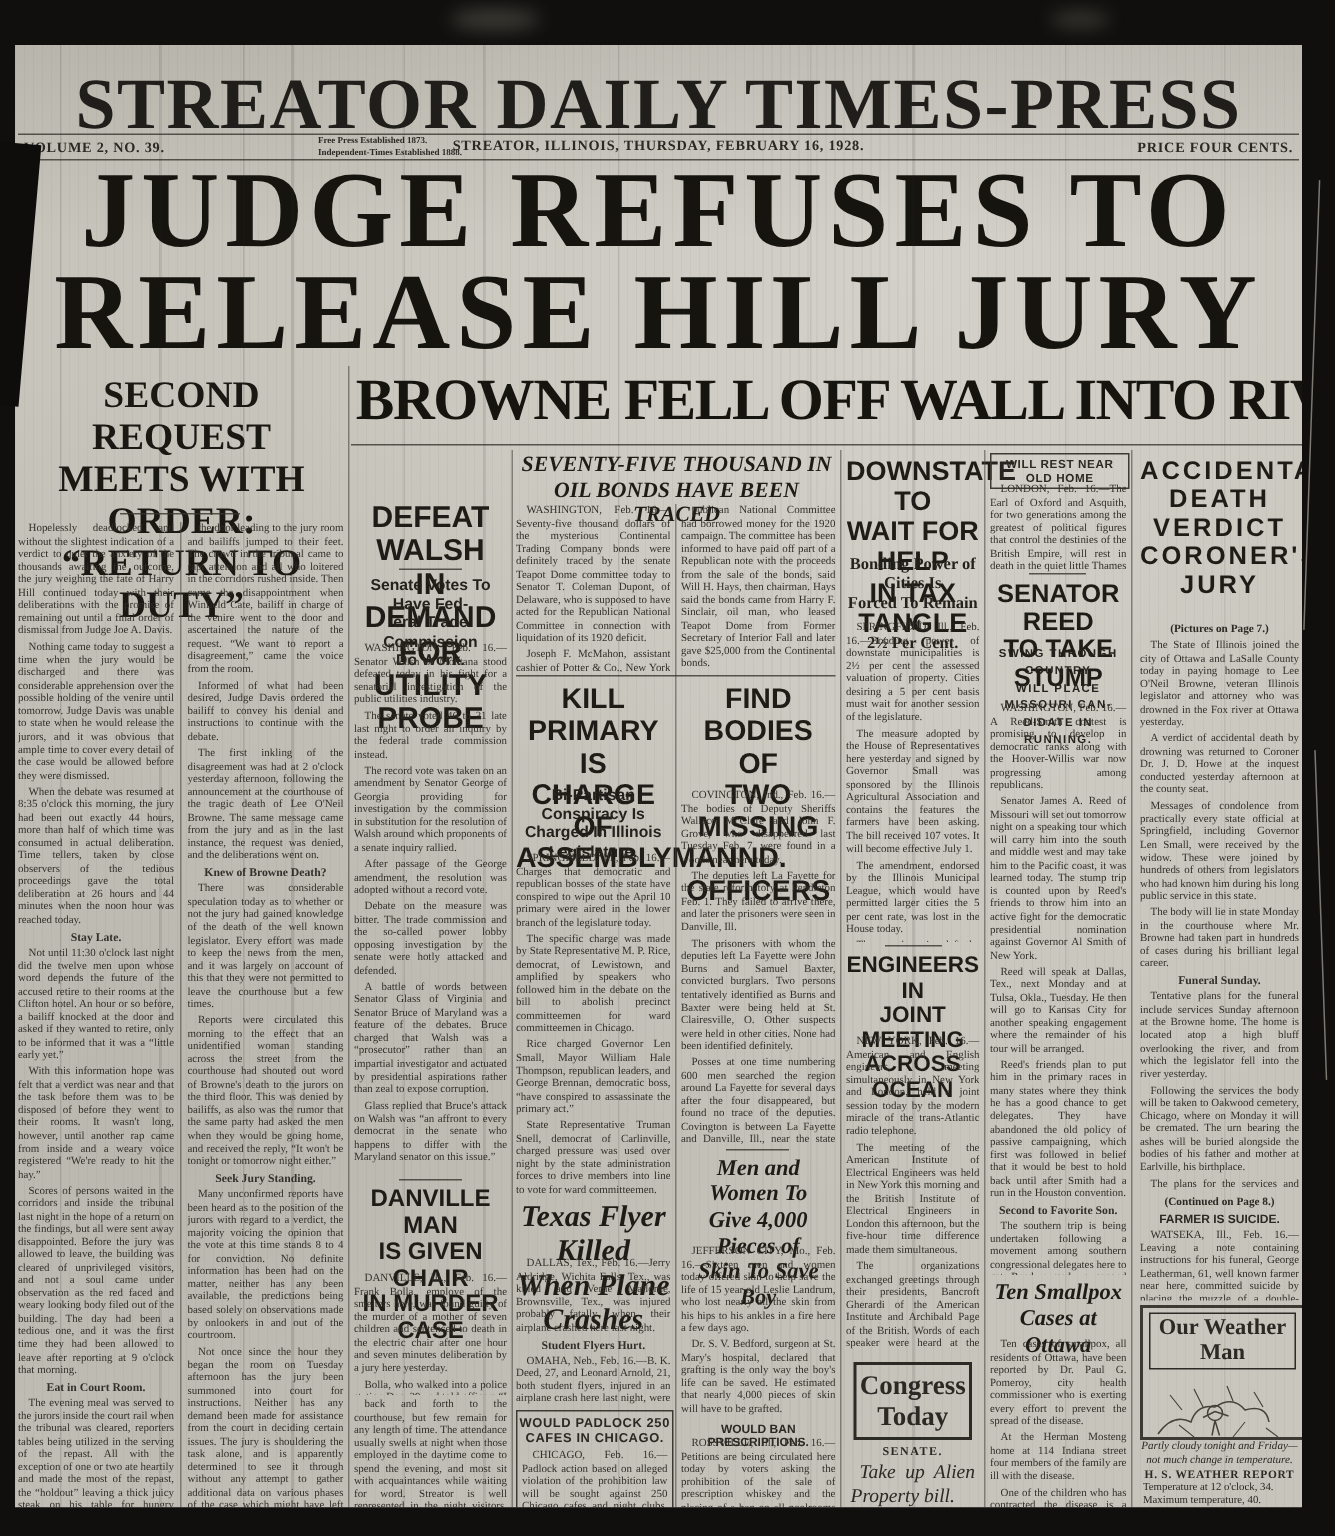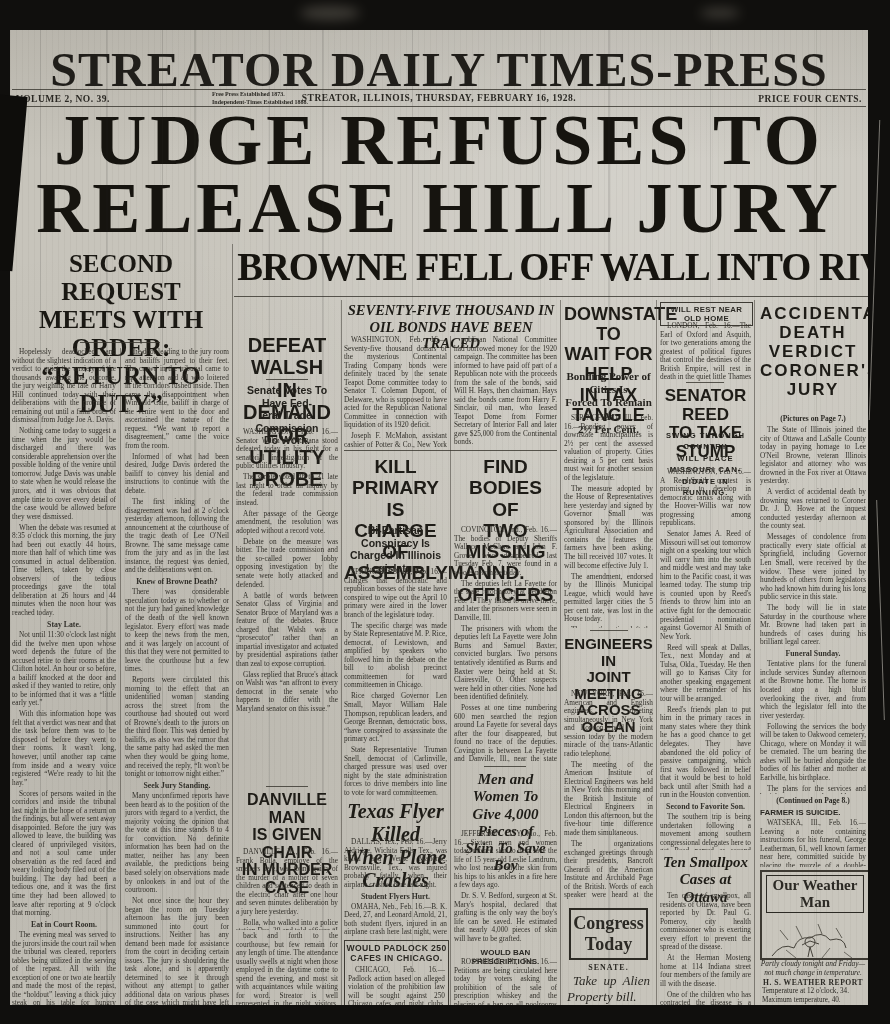--- a/index.html
+++ b/index.html
@@ -156,20 +156,21 @@
   <div class="abs hd-gothic" style="left:226px;top:277px;width:102px;font-size:20px;margin-top:27px;">DEFEAT WALSH
 IN DEMAND FOR
 UTILITY PROBE</div>
   <div class="hr" style="left:256px;top:349px;width:42px;"></div>
   <div class="abs sub-gothic" style="left:226px;top:354px;width:102px;">Senate Votes To Have Fed-
 eral Trade Commission
 Do Work.</div>
   <div class="abs bodytext" style="left:226px;top:398px;width:102px;height:355px;">
       <p>WASHINGTON, Feb. 16.—Senator Walsh of Montana stood defeated today in his fight for a senatorial investigation of the public utilities industry.</p>
       <p>The senate voted 46 to 31 late last night to order an inquiry by the federal trade commission instead.</p>
+      <p>The record vote was taken on an amendment by Senator George of Georgia providing for investigation by the commission in substitution for the resolution of Walsh around which proponents of a senate inquiry rallied.</p>
       <p>After passage of the George amendment, the resolution was adopted without a record vote.</p>
       <p>Debate on the measure was bitter. The trade commission and the so-called power lobby opposing investigation by the senate were hotly attacked and defended.</p>
       <p>A battle of words between Senator Glass of Virginia and Senator Bruce of Maryland was a feature of the debates. Bruce charged that Walsh was a “prosecutor” rather than an impartial investigator and actuated by presidential aspirations rather than zeal to expose corruption.</p>
       <p>Glass replied that Bruce's attack on Walsh was “an affront to every democrat in the senate who happens to differ with the Maryland senator on this issue.”</p>
     </div>
   <div class="hr" style="left:256px;top:756px;width:42px;"></div>
   <div class="abs hd-serif" style="left:226px;top:761px;width:102px;font-size:16px;">DANVILLE MAN
 IS GIVEN CHAIR
 IN MURDER CASE</div>
   <div class="abs bodytext" style="left:226px;top:818px;width:102px;height:82px;">
@@ -301,28 +302,28 @@
     </div>
 
   <div class="abs hd-gothic" style="left:750px;top:274px;width:106px;font-size:17px;letter-spacing:2px;">ACCIDENTAL
 DEATH VERDICT
 CORONER'S JURY</div>
   <div class="abs note" style="left:750px;top:384px;width:106px;">(Pictures on Page 7.)</div>
   <div class="abs bodytext" style="left:750px;top:396px;width:106px;height:368px;">
       <p>The State of Illinois joined the city of Ottawa and LaSalle County today in paying homage to Lee O'Neil Browne, veteran Illinois legislator and attorney who was drowned in the Fox river at Ottawa yesterday.</p>
       <p>A verdict of accidental death by drowning was returned to Coroner Dr. J. D. Howe at the inquest conducted yesterday afternoon at the county seat.</p>
       <p>Messages of condolence from practically every state official at Springfield, including Governor Len Small, were received by the widow. These were joined by hundreds of others from legislators who had known him during his long public service in this state.</p>
-      <p>The body will lie in state Saturday in the courthouse where Mr. Browne had taken part in hundreds of cases during his brilliant legal career.</p>
+      <p>The body will lie in state Monday in the courthouse where Mr. Browne had taken part in hundreds of cases during his brilliant legal career.</p>
       <p class="subhd">Funeral Sunday.</p>
       <p>Tentative plans for the funeral include services Sunday afternoon at the Browne home. The home is located atop a high bluff overlooking the river, and from which the legislator fell into the river yesterday.</p>
       <p>Following the services the body will be taken to Oakwood cemetery, Chicago, where on Monday it will be cremated. The urn bearing the ashes will be buried alongside the bodies of his father and mother at Earlville, his birthplace.</p>
       <p>The plans for the services and burial as announced would carry out the wishes of the attorney. A letter written several years ago, asking that his body be cremated and buried in the family plot at Earlville, was found in a safe in his office.</p>
     </div>
   <div class="abs note" style="left:750px;top:766px;width:106px;">(Continued on Page 8.)</div>
-  <div class="abs" style="left:750px;top:778px;width:106px;font-family:'Liberation Sans',sans-serif;font-weight:bold;font-size:8px;">FARMER IS SUICIDE.</div>
+  <div class="abs" style="left:750px;top:778px;width:106px;text-align:center;font-family:'Liberation Sans',sans-serif;font-weight:bold;font-size:8px;">FARMER IS SUICIDE.</div>
   <div class="abs bodytext" style="left:750px;top:789px;width:106px;height:48px;">
       <p>WATSEKA, Ill., Feb. 16.—Leaving a note containing instructions for his funeral, George Leatherman, 61, well known farmer near here, committed suicide by placing the muzzle of a double-barreled shotgun against his chest and discharging both barrels.</p>
     </div>
   <div class="abs boxed" style="left:750px;top:840px;width:106px;height:86px;border-width:2px;">
     <div class="weather-title">Our Weather Man</div>
     <svg width="98" height="52" viewBox="0 0 98 52" style="display:block;margin:0 auto;">
       <g fill="none" stroke="#45423a" stroke-width="1">
         <path d="M6 40 q10 -14 22 -8 q4 -12 16 -10 q12 -8 20 2 q14 -4 16 8"></path>
         <path d="M14 14 l8 10 M30 10 l6 12 M52 8 l4 10 M70 12 l6 10" stroke-width=".8"></path>
         <circle cx="44" cy="26" r="5"></circle>

